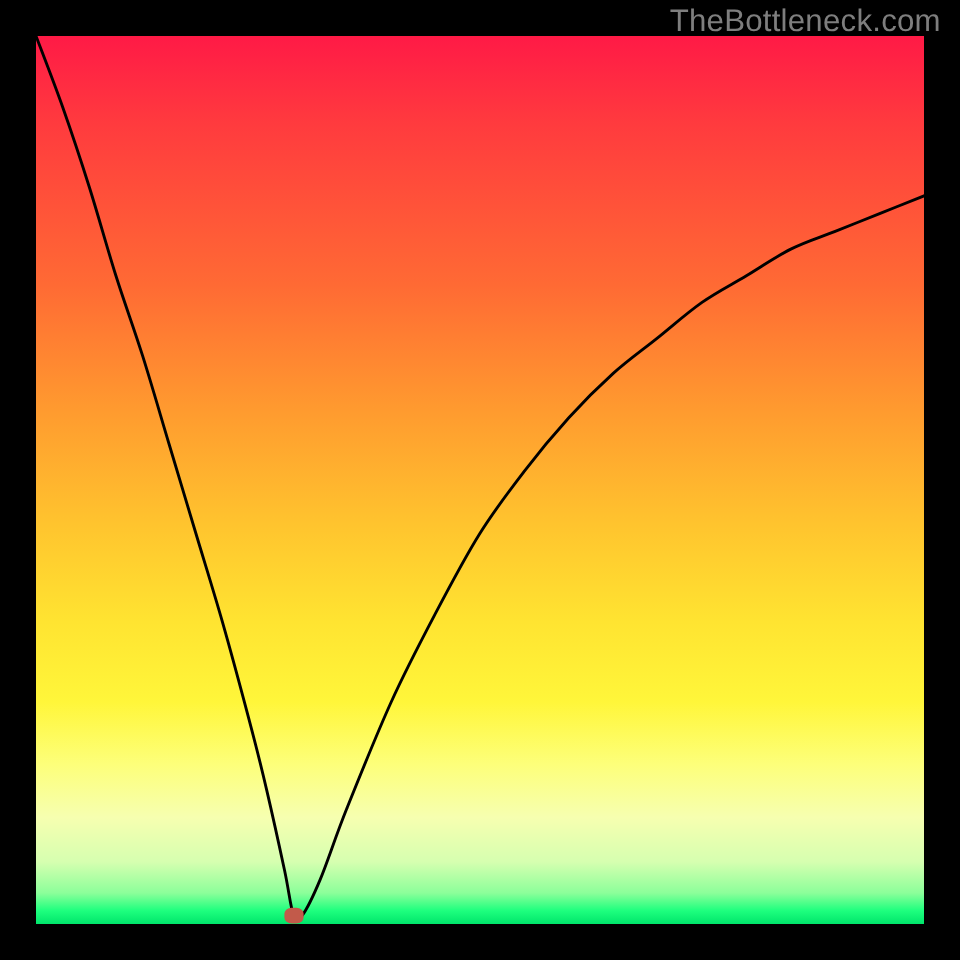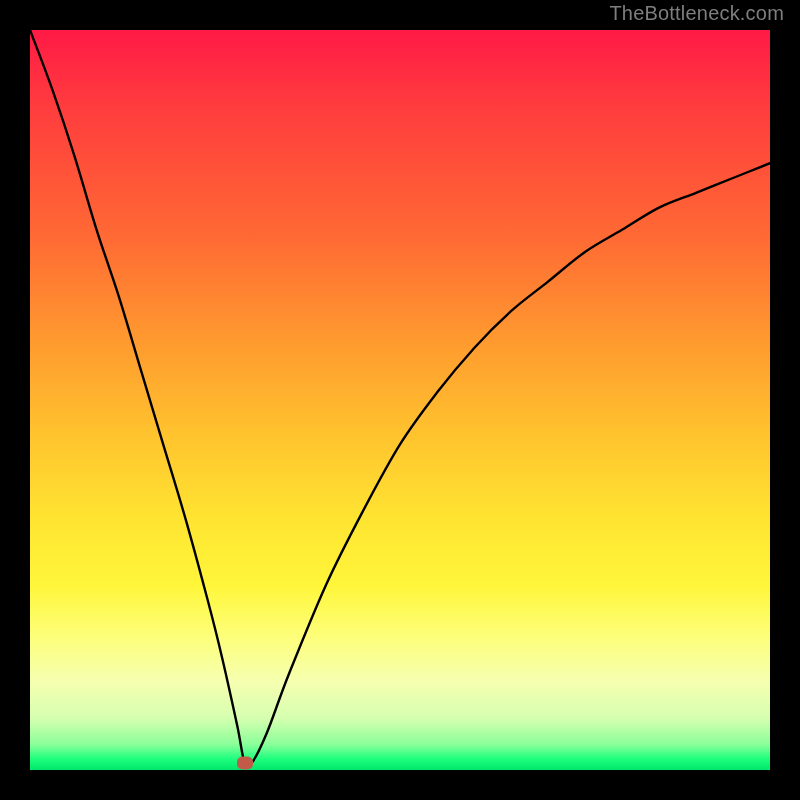--- a/index.html
+++ b/index.html
@@ -15,21 +15,21 @@
     position: relative;
     width: 800px;
     height: 800px;
     background: #000;
   }
   .watermark {
     position: absolute;
     top: 2px;
     right: 16px;
     color: #7e7e7e;
-    font-size: 20px;
+    font-size: 26px;
     letter-spacing: 0.2px;
     font-weight: 400;
     z-index: 10;
   }
   .plot-area {
     position: absolute;
     left: 30px;
     top: 30px;
     width: 740px;
     height: 740px;

